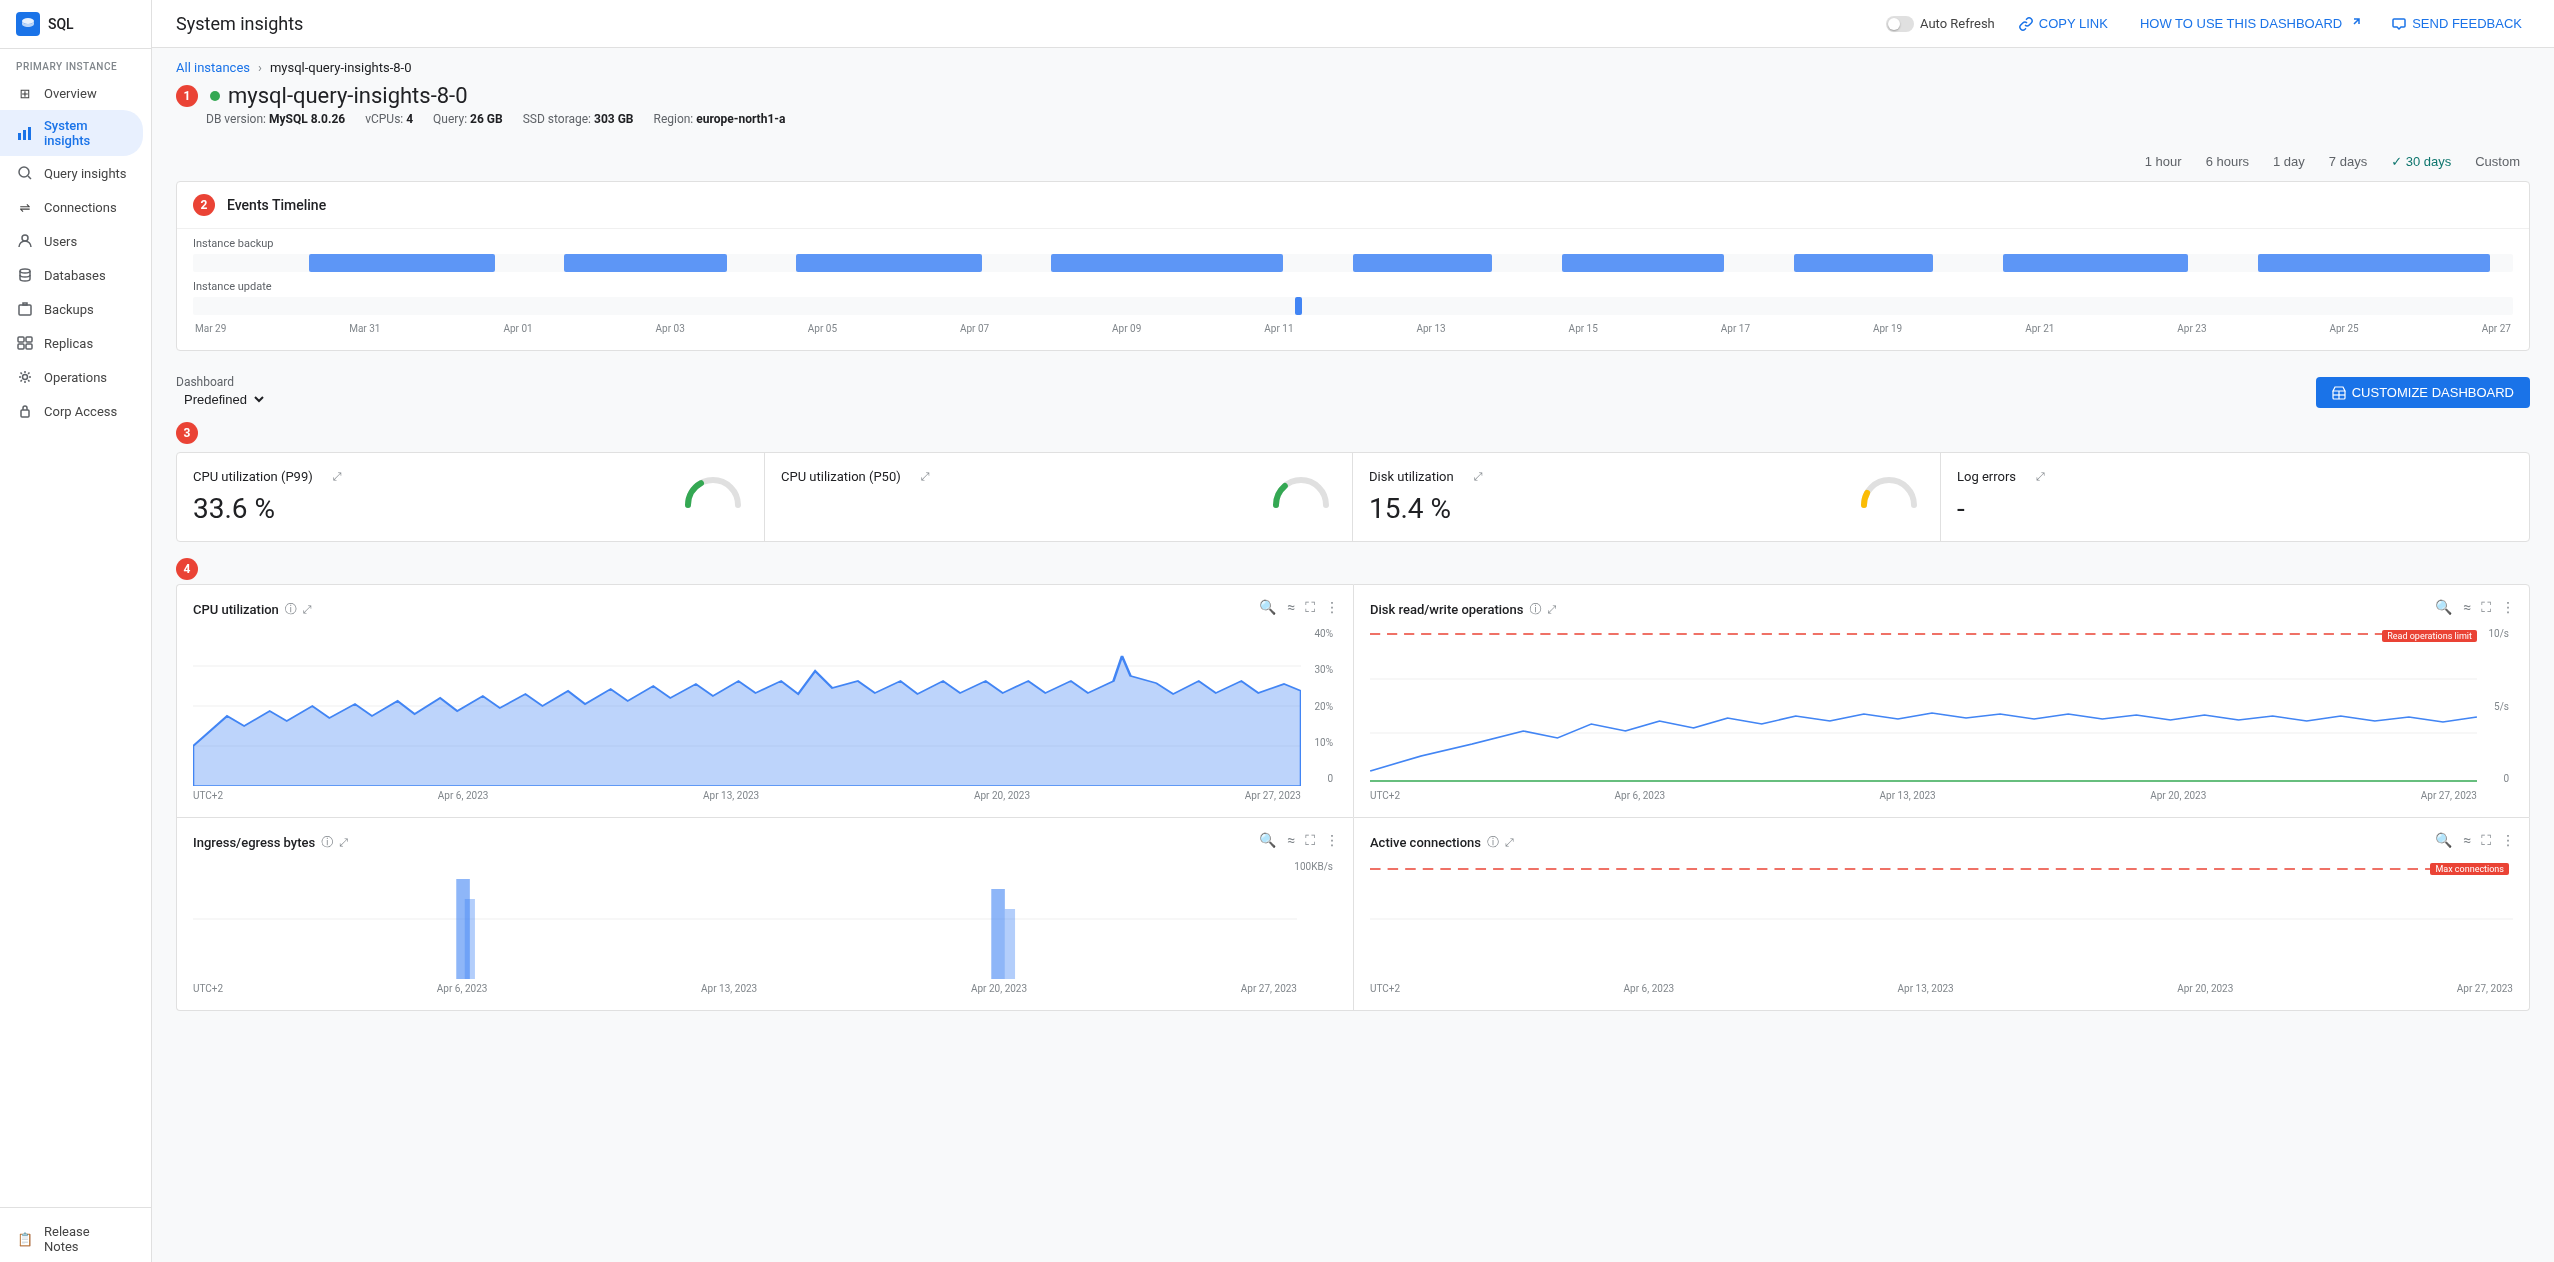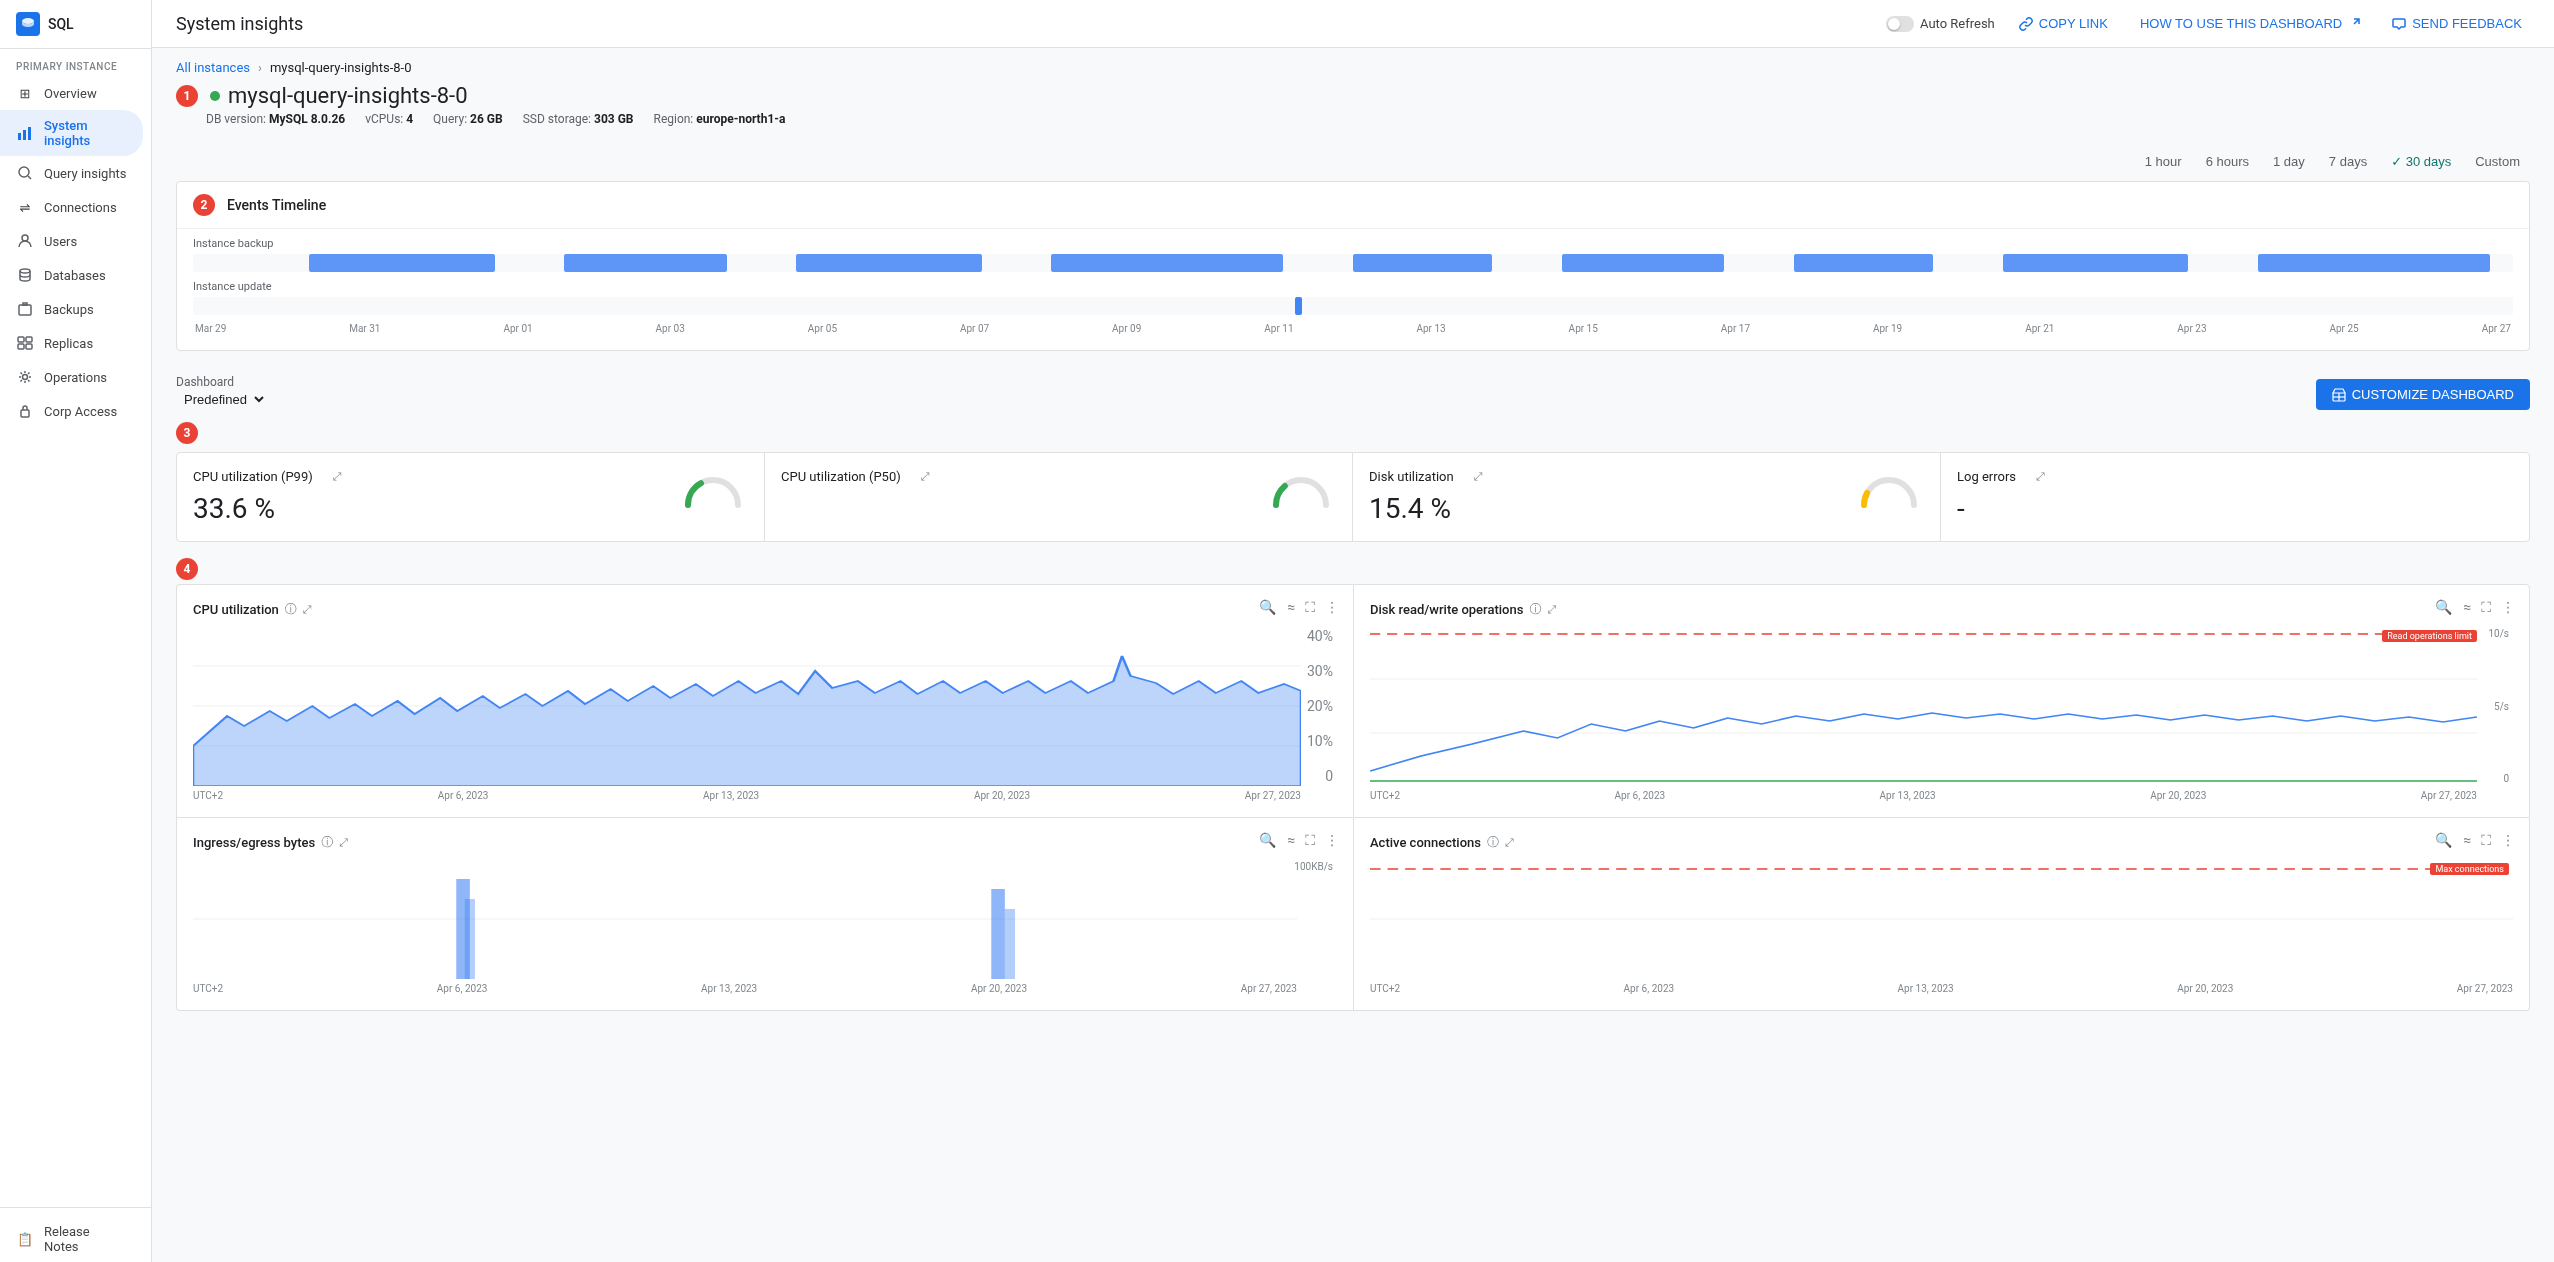--- a/index.html
+++ b/index.html
@@ -61,21 +61,21 @@
     .time-btn.active::before { content: '✓ '; }
 
     
     .timeline-container { padding: 8px 16px 16px; }
     .timeline-row { margin-bottom: 8px; }
     .timeline-row-label { font-size: 11px; color: #5f6368; margin-bottom: 4px; }
     .timeline-track { height: 20px; background: #f8f9fa; border-radius: 2px; position: relative; overflow: hidden; }
     .timeline-axis { display: flex; justify-content: space-between; font-size: 10px; color: #80868b; margin-top: 8px; padding: 0 2px; }
 
     
-    .dashboard-controls { padding: 8px 24px 12px; display: flex; align-items: flex-end; justify-content: space-between; }
+    .dashboard-controls { padding: 8px 24px 12px; display: flex; align-items: center; justify-content: space-between; }
     .dashboard-select-wrap { display: flex; align-items: center; gap: 8px; }
     .dashboard-label { font-size: 12px; color: #5f6368; }
     .dashboard-select { border: none; background: transparent; font-size: 13px; color: #202124; cursor: pointer; padding: 2px 4px; }
     .customize-btn { background: #1a73e8; color: white; border: none; border-radius: 4px; padding: 8px 16px; font-size: 13px; cursor: pointer; display: flex; align-items: center; gap: 6px; }
 
     
     .metric-cards { display: grid; grid-template-columns: repeat(4, 1fr); gap: 0; margin: 0 24px 0; border: 1px solid #e0e0e0; border-radius: 4px; overflow: hidden; background: #fff; }
     .metric-card { padding: 16px; border-right: 1px solid #e0e0e0; position: relative; }
     .metric-card:last-child { border-right: none; }
     .metric-card-title { font-size: 13px; color: #202124; margin-bottom: 8px; display: flex; align-items: center; gap: 20px; }
@@ -407,21 +407,21 @@
           <span class="expand-icon">⤢</span>
         </div>
         <div class="chart-toolbar">
           <span class="chart-toolbar-btn">🔍</span>
           <span class="chart-toolbar-btn">≈</span>
           <span class="chart-toolbar-btn">⛶</span>
           <span class="chart-toolbar-btn">⋮</span>
         </div>
         <div class="chart-area" style="position:relative;">
 
-          <div style="position:absolute;right:0;top:0;bottom:0;width:35px;display:flex;flex-direction:column;justify-content:space-between;font-size:14px;color:#80868b;text-align:right;padding:2px 4px;z-index:2;">
+          <div style="position:absolute;right:0;top:0;bottom:0;width:35px;display:flex;flex-direction:column;justify-content:space-between;font-size:10px;color:#80868b;text-align:right;padding:2px 4px;z-index:2;">
             <span>40%</span>
             <span>30%</span>
             <span>20%</span>
             <span>10%</span>
             <span>0</span>
           </div>
 
           <div style="position:absolute;left:0;right:36px;top:0;bottom:0;overflow:hidden;">
             <svg width="100%" height="100%" viewBox="0 0 650 160" preserveAspectRatio="none">
 

